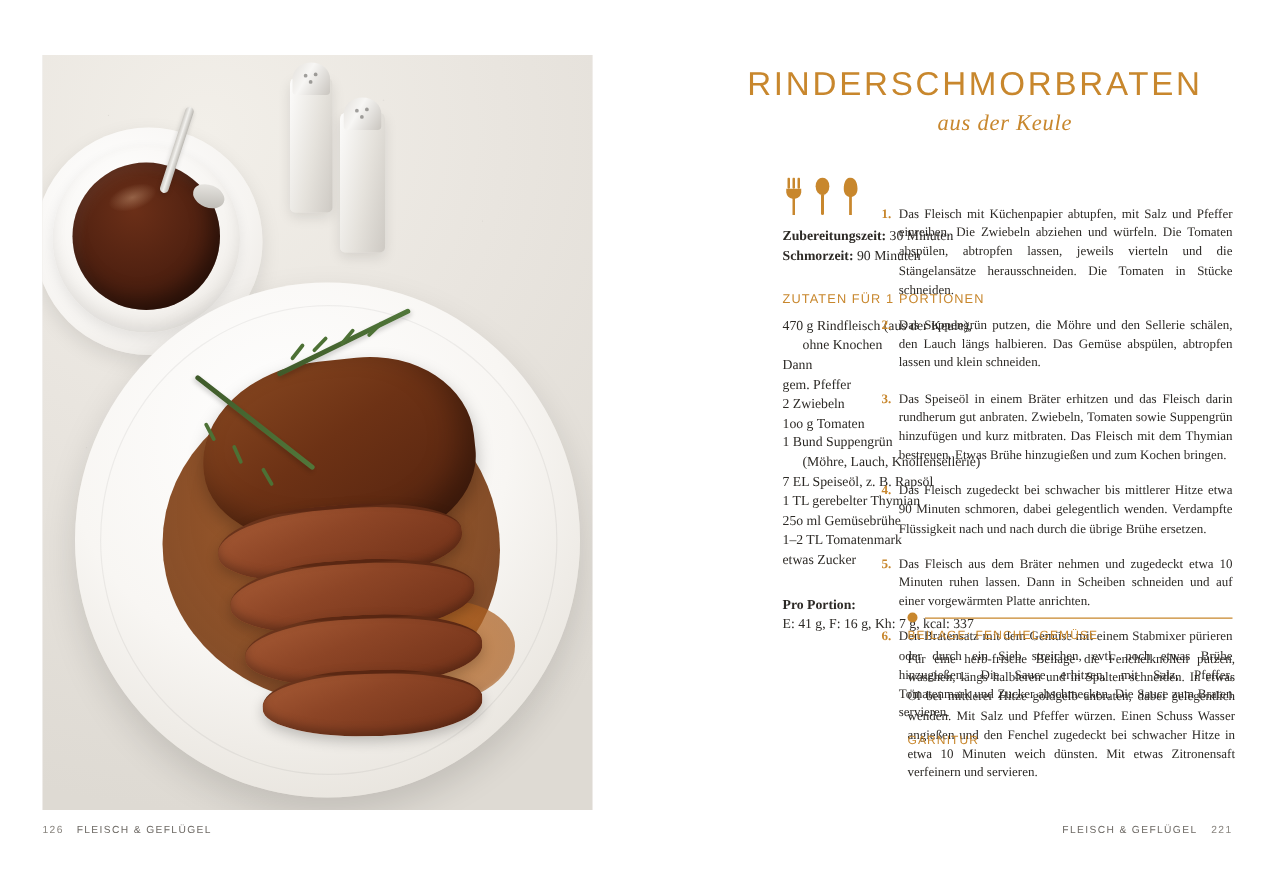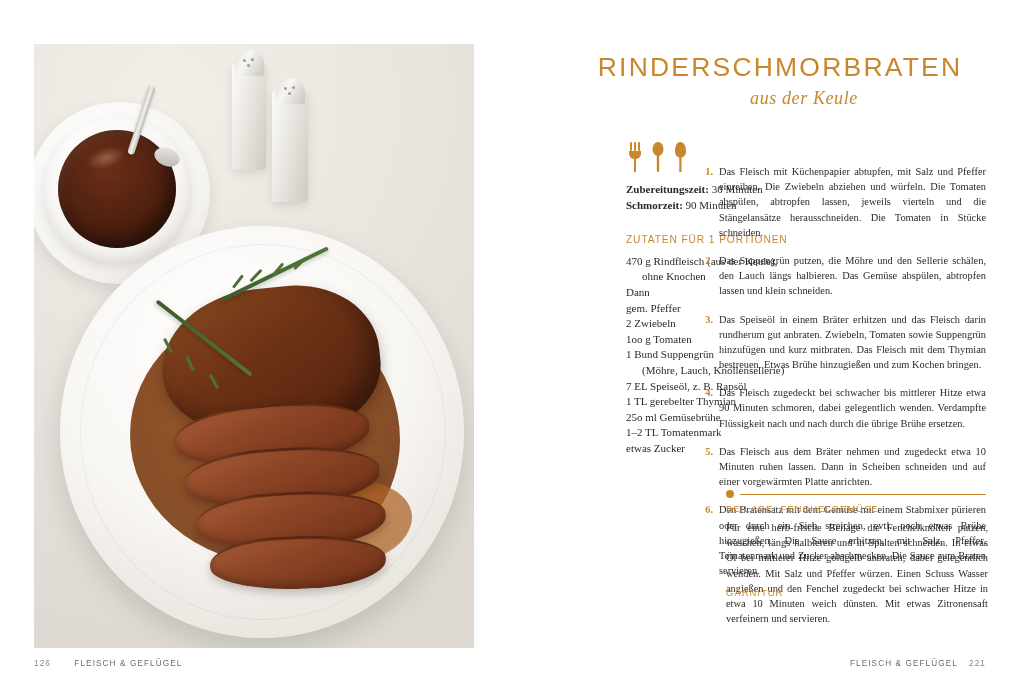--- a/index.html
+++ b/index.html
@@ -329,21 +329,21 @@
     position: absolute;
     bottom: 30px;
     font-family: "Liberation Sans", sans-serif;
     font-size: 8.2px;
     letter-spacing: 1.1px;
     color: #6f6b66;
   }
   .footer .pg { color: #8a8680; }
   .footer-left { left: 34px; }
   .footer-right { right: 34px; }
-  .footer-left .pg { margin-right: 20px; }
+  .footer-left .pg { margin-right: 7px; }
   .footer-right .pg { margin-left: 8px; }
 </style>
 </head>
 <body>
 
 <div class="page">
 
   <div class="photo-wrap">
     <div class="photo"></div>
     <div class="speckle"></div>
@@ -435,20 +435,24 @@
       <li>1oo g Tomaten</li>
       <li>1 Bund Suppengrün</li>
       <li class="indent">(Möhre, Lauch, Knollensellerie)</li>
       <li>7 EL Speiseöl, z. B. Rapsöl</li>
       <li>1 TL gerebelter Thymian</li>
       <li>25o ml Gemüsebrühe</li>
       <li>1–2 TL Tomatenmark</li>
       <li>etwas Zucker</li>
     </ul>
 
+    <div class="pro-portion">
+      <div class="pp-head">Pro Portion:</div>
+      <div>E: 41 g, F: 16 g, Kh: 7 g, kcal: 337</div>
+    </div>
   </div>
 
   <div class="steps">
     <div class="step">
       <span class="num">1.</span>
       <span class="txt">Das Fleisch mit Küchenpapier abtupfen, mit Salz und Pfeffer einreiben. Die Zwiebeln abziehen und würfeln. Die Tomaten abspülen, abtropfen lassen, jeweils vierteln und die Stängelansätze herausschneiden. Die Tomaten in Stücke schneiden.</span>
     </div>
     <div class="step">
       <span class="num">2.</span>
       <span class="txt">Das Suppengrün putzen, die Möhre und den Sellerie schälen, den Lauch längs halbieren. Das Gemüse abspülen, abtropfen lassen und klein schneiden.</span>

